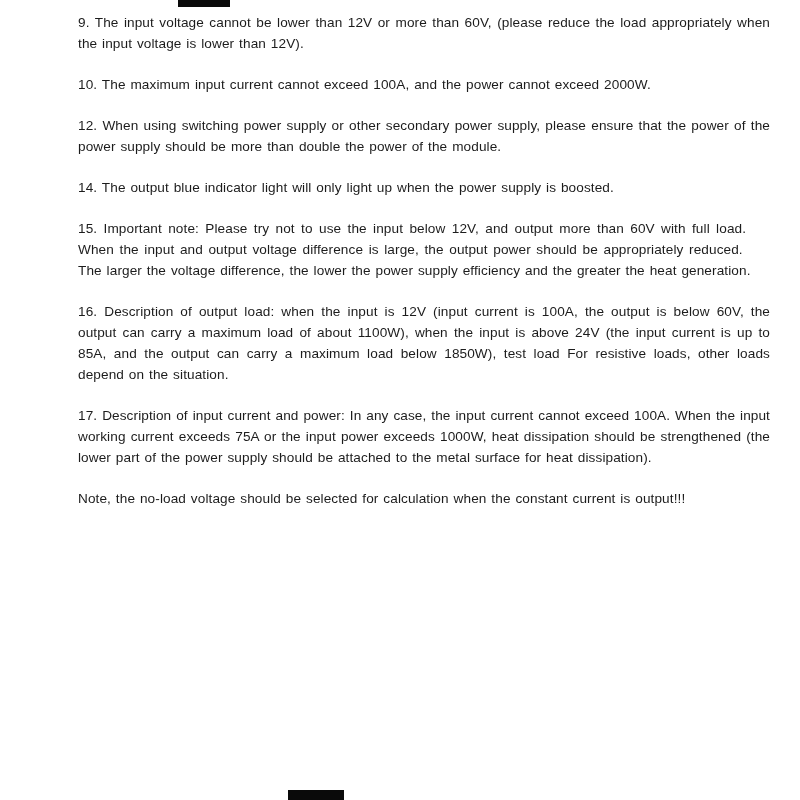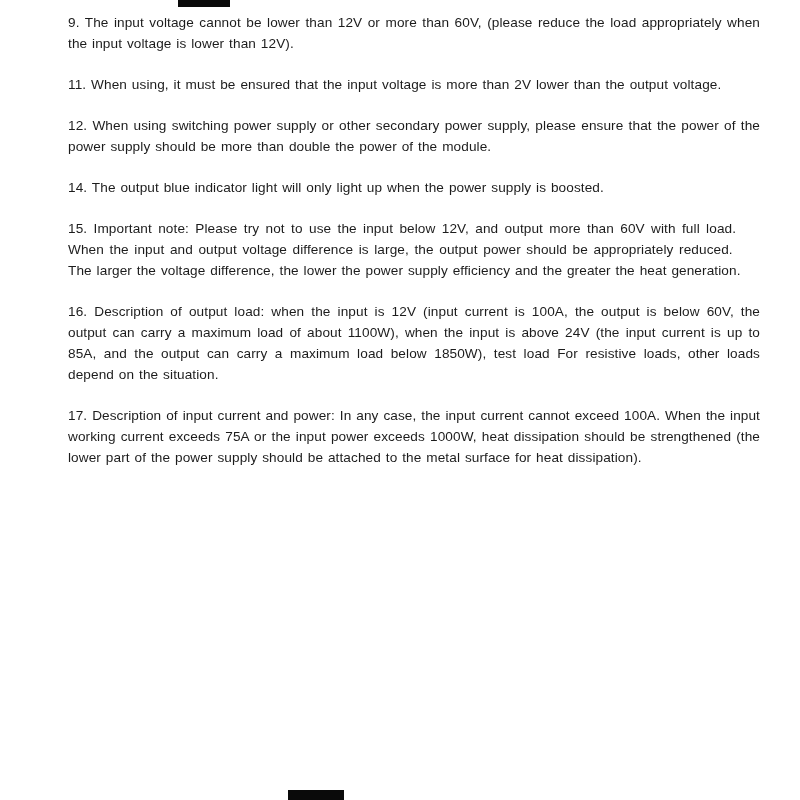--- a/index.html
+++ b/index.html
@@ -11,21 +11,21 @@
     width: 800px;
     height: 800px;
     position: relative;
     overflow: hidden;
     font-family: "Liberation Sans", "DejaVu Sans", sans-serif;
     color: #1c1c1c;
   }
   .doc {
     position: absolute;
     top: 12px;
-    left: 68px;
+    left: 78px;
     width: 692px;
   }
   .para {
     font-size: 13.6px;
     line-height: 21px;
     text-align: justify;
     margin: 0 0 20px 0;
     letter-spacing: 0.1px;
     word-spacing: 1px;
   }
@@ -46,21 +46,22 @@
     height: 10px;
   }
 </style>
 </head>
 <body>
 
 <div class="crop-mark top"></div>
 
 <div class="doc">
   <p class="para">9. The input voltage cannot be lower than 12V or more than 60V, (please reduce the load appropriately when the input voltage is lower than 12V).</p>
-  <p class="para">11. When using, it must be ensured that the input voltage is more than 2V lower than the output voltage.</p>
+  <p class="para">10. The maximum input current cannot exceed 100A, and the power cannot exceed 2000W.</p>
   <p class="para">12. When using switching power supply or other secondary power supply, please ensure that the power of the power supply should be more than double the power of the module.</p>
   <p class="para">14. The output blue indicator light will only light up when the power supply is boosted.</p>
   <p class="para">15. Important note: Please try not to use the input below 12V, and output more than 60V with full load. &nbsp;&nbsp;&nbsp; When the input and output voltage difference is large, the output power should be appropriately reduced. &nbsp;&nbsp;&nbsp;&nbsp; The larger the voltage difference, the lower the power supply efficiency and the greater the heat generation.</p>
   <p class="para">16. Description of output load: when the input is 12V (input current is 100A, the output is below 60V, the output can carry a maximum load of about 1100W), when the input is above 24V (the input current is up to 85A, and the output can carry a maximum load below 1850W), test load For resistive loads, other loads depend on the situation.</p>
   <p class="para">17. Description of input current and power: In any case, the input current cannot exceed 100A. When the input working current exceeds 75A or the input power exceeds 1000W, heat dissipation should be strengthened (the lower part of the power supply should be attached to the metal surface for heat dissipation).</p>
+  <p class="para">Note, the no-load voltage should be selected for calculation when the constant current is output!!!</p>
 </div>
 
 <div class="crop-mark bottom"></div>
 
 </body></html>

